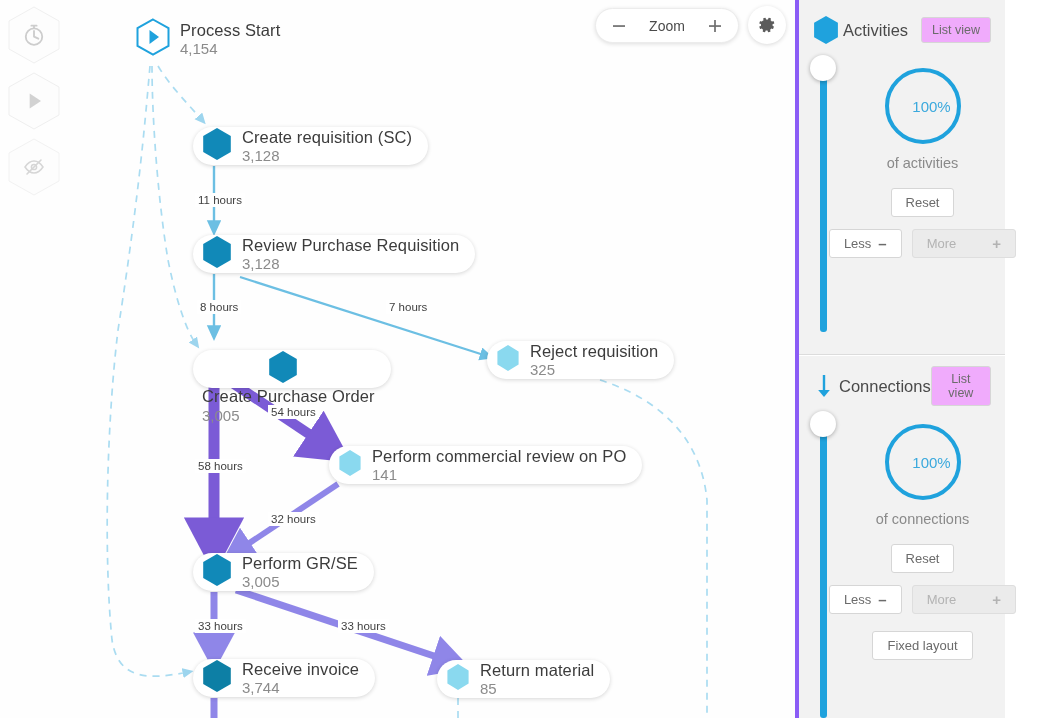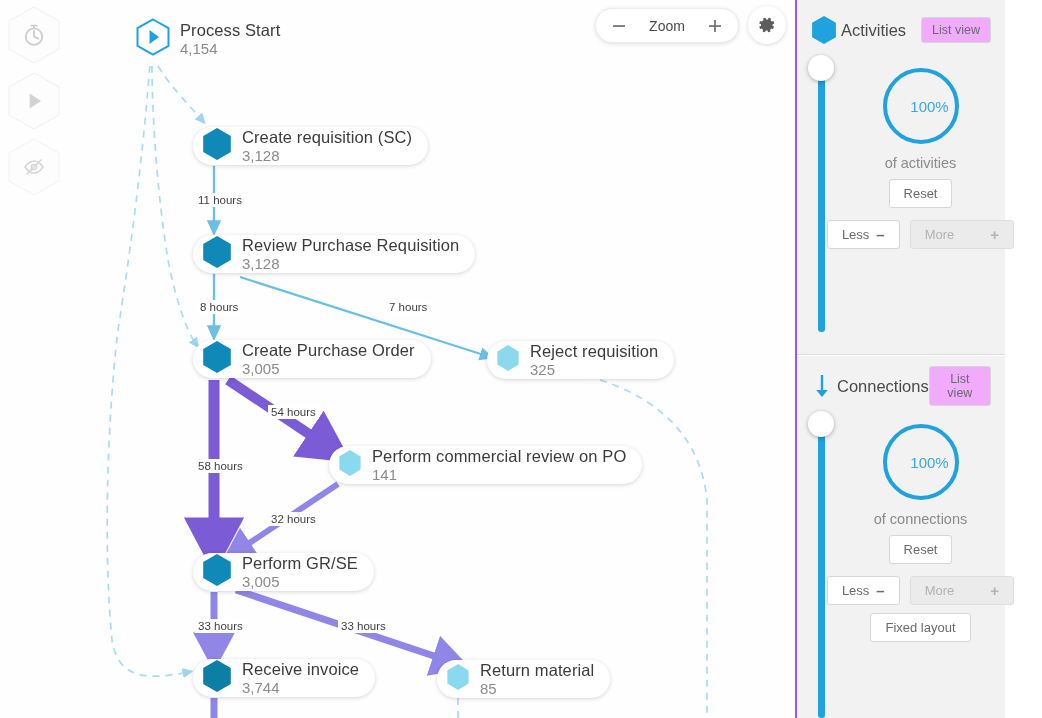--- a/index.html
+++ b/index.html
@@ -51,21 +51,21 @@
   .node.start{background:transparent;box-shadow:none;padding-left:0;}
   .node.start .name{font-size:16.5px;}
 
   
   .elabel{
     position:absolute;font-size:11.5px;color:#3f3f3f;background:#fff;
     padding:1px 3px;z-index:4;white-space:nowrap;
   }
 
   
-  #sidebar{position:absolute;left:795px;top:0;width:210px;height:718px;background:#f2f2f2;border-left:2px solid #8b5cf6;box-sizing:border-box;}
+  #sidebar{position:absolute;left:795px;top:0;width:210px;height:718px;background:#f2f2f2;border-left:4px solid #8b5cf6;box-sizing:border-box;}
   .panel{position:relative;width:100%;box-sizing:border-box;background:#f2f2f2;}
   #panel-activities{height:355px;border-bottom:1px solid #dcdcdc;}
   #panel-connections{height:363px;border-top:1px solid #ffffff;}
   .panel-head{display:flex;align-items:center;padding:14px 14px 0 14px;height:32px;box-sizing:content-box;}
   .panel-head .p-icon{width:26px;display:flex;align-items:center;justify-content:flex-start;}
   .panel-head .p-title{font-size:16.5px;color:#4a4a4a;margin-left:4px;flex:1;}
   .listview-btn{
     background:#f0abfc;border:1px solid #d6d6d6;border-radius:3px;
     font-size:12.5px;color:#6b6b6b;padding:5px 10px;cursor:pointer;font-family:"Liberation Sans", sans-serif;
   }
@@ -75,21 +75,21 @@
     position:absolute;left:-5px;top:0;width:26px;height:26px;border-radius:50%;
     background:#fff;box-shadow:0 1px 4px rgba(0,0,0,.3);cursor:pointer;
   }
   .ring-wrap{position:absolute;left:0;top:68px;width:247px;display:flex;flex-direction:column;align-items:center;}
   .ring{
     width:76px;height:76px;border-radius:50%;border:4px solid #1fa2dd;
     display:flex;align-items:center;justify-content:center;box-sizing:border-box;
   }
   .ring span{font-size:15px;color:#3ba9dd;margin-left:18px;}
   .ring-sub{margin-top:11px;font-size:14.5px;color:#8a8a8a;}
-  .btn-row{margin-top:8px;display:flex;justify-content:center;}
+  .btn-row{margin-top:17px;display:flex;justify-content:center;}
   .sbtn{
     background:#fff;border:1px solid #d6d6d6;border-radius:3px;
     font-size:13px;color:#6b6b6b;padding:6px 14px;cursor:pointer;
     font-family:"Liberation Sans", sans-serif;display:inline-flex;align-items:center;gap:7px;
   }
   .sbtn.disabled{background:#ebebeb;color:#b3b3b3;border-color:#dedede;gap:36px;}
   .btn-row.pair{gap:10px;margin-top:12px;}
   .pm{font-size:15px;font-weight:bold;line-height:1;}
 </style>
 </head>
@@ -224,21 +224,21 @@
         <svg width="30" height="34" viewBox="0 0 30 34">
             <polygon points="15,1 28.8,9 28.8,25 15,33 1.2,25 1.2,9" fill="#1189b8"></polygon>
           </svg>
       </span>
       <span class="txt">
         <span class="name">Review Purchase Requisition</span>
         <span class="cnt">3,128</span>
       </span>
     </div>
 
-    <div class="node" style="left:193px;top:340px;">
+    <div class="node" style="left:193px;top:350px;flex-direction:column;">
       <span class="hex">
         <svg width="30" height="34" viewBox="0 0 30 34">
             <polygon points="15,1 28.8,9 28.8,25 15,33 1.2,25 1.2,9" fill="#1189b8"></polygon>
           </svg>
       </span>
       <span class="txt">
         <span class="name">Create Purchase Order</span>
         <span class="cnt">3,005</span>
       </span>
     </div>

